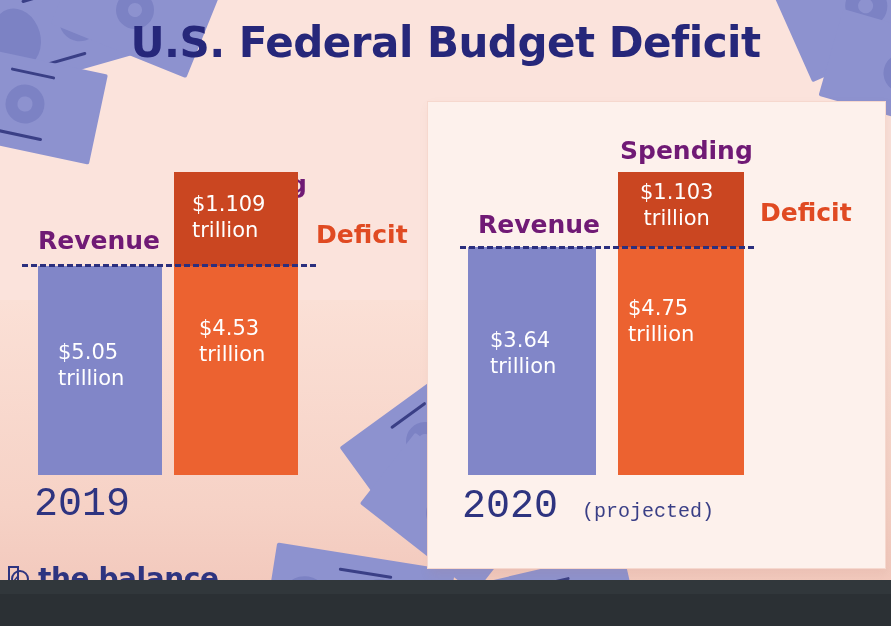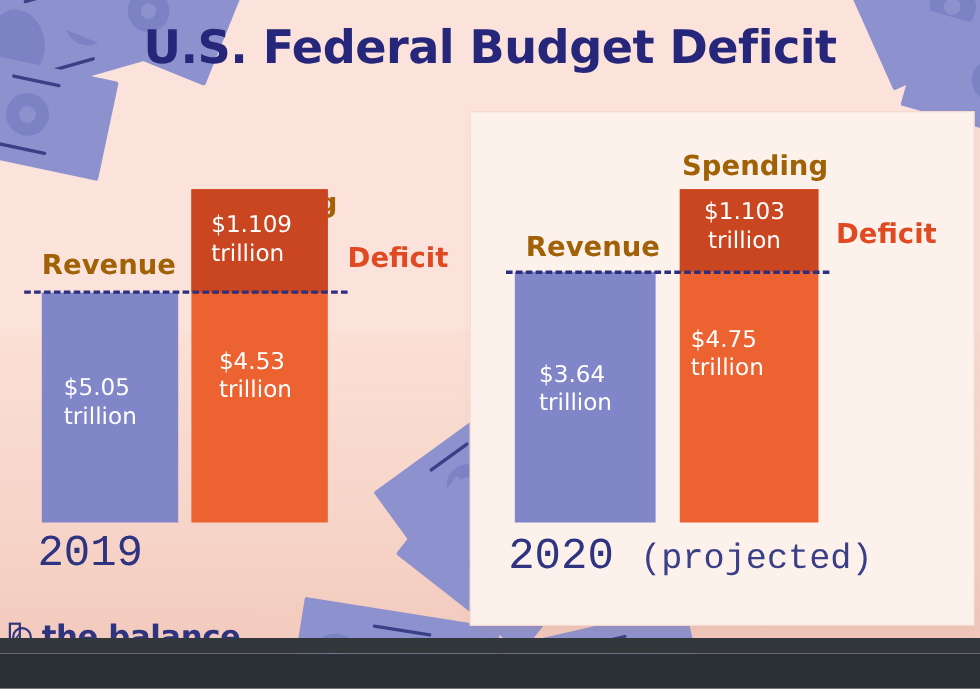--- a/index.html
+++ b/index.html
@@ -122,39 +122,39 @@
     font-family: "DejaVu Sans", sans-serif;
     font-weight: 400;
   }
   .cap {
     position: absolute;
     font-weight: 700;
     font-size: 25px;
     font-family: "DejaVu Sans", sans-serif;
     white-space: nowrap;
   }
-  .cap-navy { color: #a16207; }
+  .cap-navy { color: #701a75; }
   .cap-red { color: #E04A22; }
 
   .dashline {
     position: absolute;
     height: 0;
     border-top: 3px dashed #2B2F7E;
   }
 
   .year {
     position: absolute;
     color: #2E3480;
     font-size: 40px;
     font-weight: 400;
     font-family: Liberation Mono, monospace;
     white-space: nowrap;
   }
   .year .proj {
-    font-size: 32px;
+    font-size: 20px;
     color: #3A3F86;
   }
 
   
   .logo {
     position: absolute;
     left: 6px;
     top: 562px;
     display: flex;
     align-items: center;

